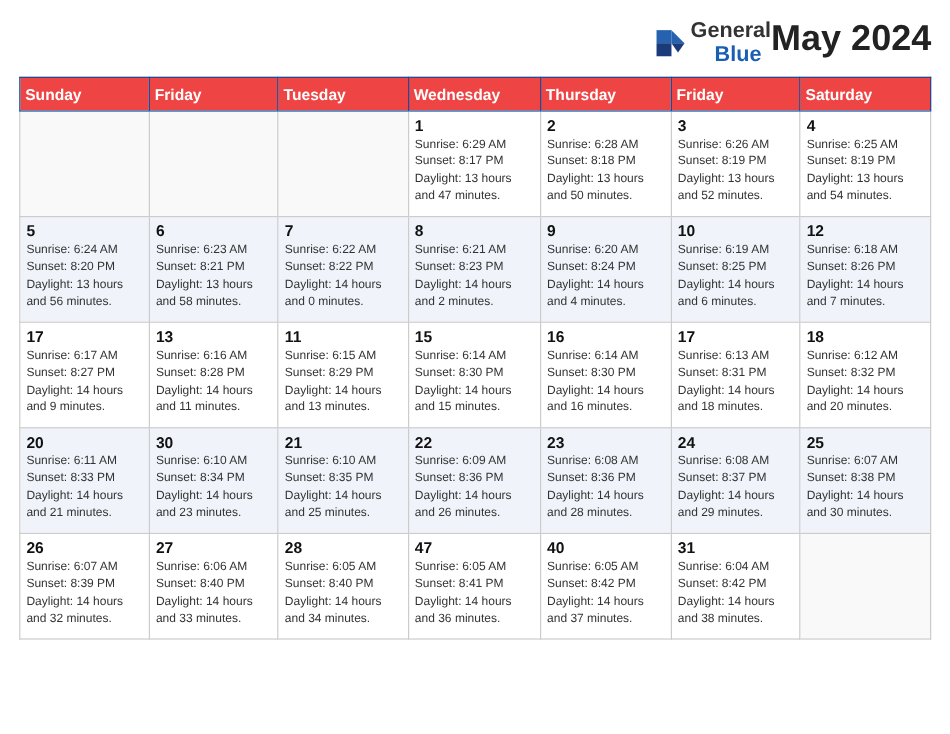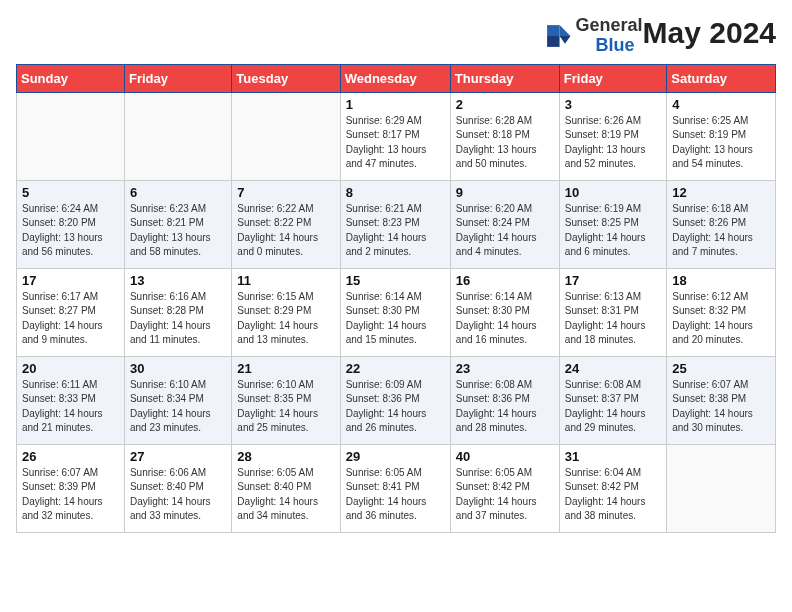--- a/index.html
+++ b/index.html
@@ -239,21 +239,21 @@
         </td>
         <td>
           <div class="day-number">27</div>
           <div class="day-info">Sunrise: 6:06 AM<br>Sunset: 8:40 PM<br>Daylight: 14 hours and 33 minutes.</div>
         </td>
         <td>
           <div class="day-number">28</div>
           <div class="day-info">Sunrise: 6:05 AM<br>Sunset: 8:40 PM<br>Daylight: 14 hours and 34 minutes.</div>
         </td>
         <td>
-          <div class="day-number">29</div>
+          <div class="day-number">47</div>
           <div class="day-info">Sunrise: 6:05 AM<br>Sunset: 8:41 PM<br>Daylight: 14 hours and 36 minutes.</div>
         </td>
         <td>
           <div class="day-number">40</div>
           <div class="day-info">Sunrise: 6:05 AM<br>Sunset: 8:42 PM<br>Daylight: 14 hours and 37 minutes.</div>
         </td>
         <td>
           <div class="day-number">31</div>
           <div class="day-info">Sunrise: 6:04 AM<br>Sunset: 8:42 PM<br>Daylight: 14 hours and 38 minutes.</div>
         </td>

